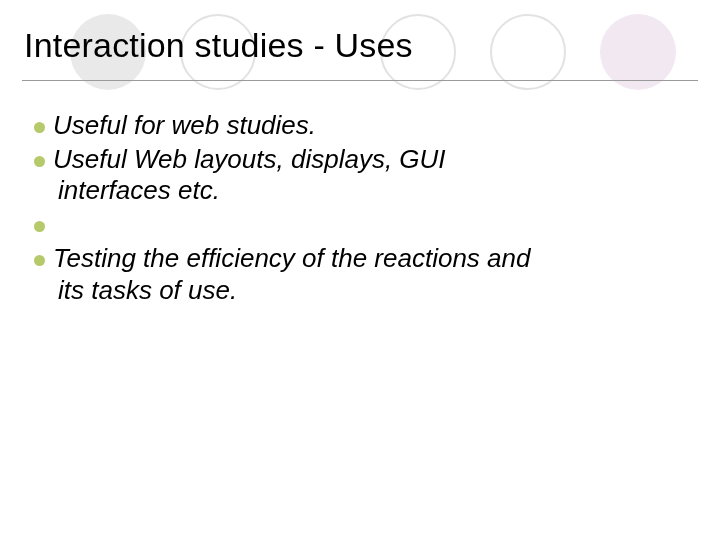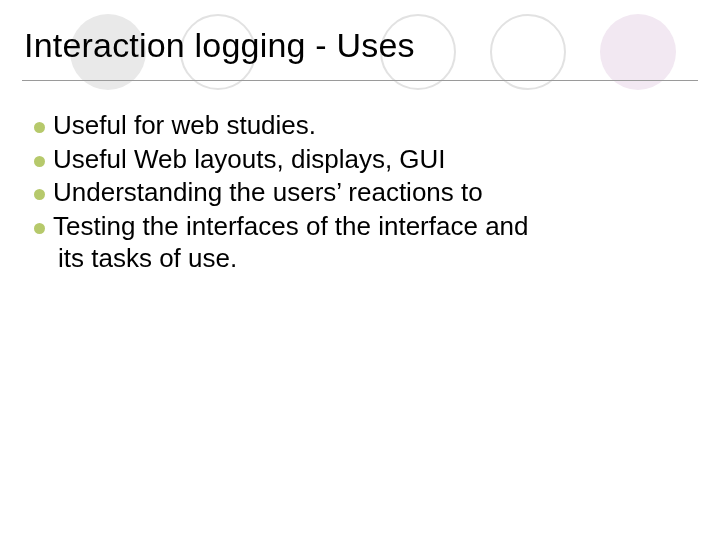--- a/index.html
+++ b/index.html
@@ -52,20 +52,21 @@
   .content {
     position: absolute;
     top: 110px;
     left: 34px;
     width: 640px;
     font-size: 26px;
     line-height: 1.22;
   }
   .item {
     margin-bottom: 2px;
+    font-style: italic;
   }
   .bullet {
     display: inline-block;
     width: 11px;
     height: 11px;
     border-radius: 50%;
     margin-right: 8px;
     vertical-align: 1px;
   }
   .indent-cont {
@@ -76,35 +77,36 @@
 <body>
 
 <div class="circles">
   <div class="circle c1"></div>
   <div class="circle c2"></div>
   <div class="circle c3"></div>
   <div class="circle c4"></div>
   <div class="circle c5"></div>
 </div>
 
-<div class="title">Interaction logging - Uses</div>
+<div class="title">Interaction studies - Uses</div>
 <div class="rule"></div>
 
 <div class="content">
 
   <div class="item">
     <span class="bullet" style="background:#b6c96b"></span><span>Useful for web studies.</span>
   </div>
 
   <div class="item">
     <span class="bullet" style="background:#b6c96b"></span><span>Useful Web layouts, displays, GUI</span>
+    <div class="indent-cont">interfaces etc.</div>
   </div>
 
   <div class="item">
-    <span class="bullet" style="background:#b6c96b"></span><span>Understanding the users’ reactions to</span>
+    <span class="bullet" style="background:#b6c96b"></span>
   </div>
 
   <div class="item">
-    <span class="bullet" style="background:#b6c96b"></span><span>Testing the interfaces of the interface and</span>
+    <span class="bullet" style="background:#b6c96b"></span><span>Testing the efficiency of the reactions and</span>
     <div class="indent-cont">its tasks of use.</div>
   </div>
 
 </div>
 
 </body></html>

